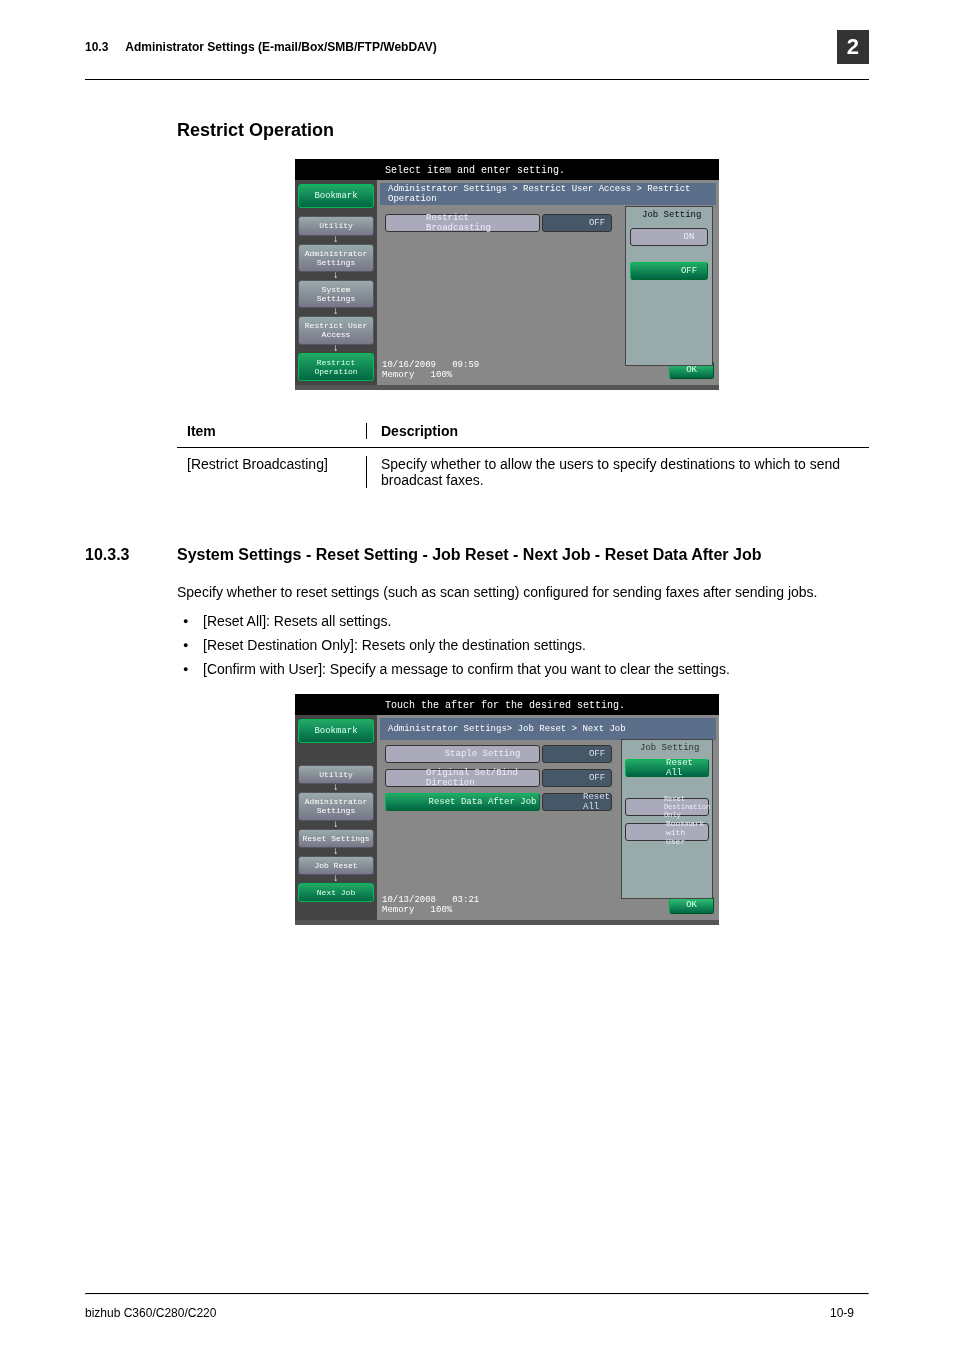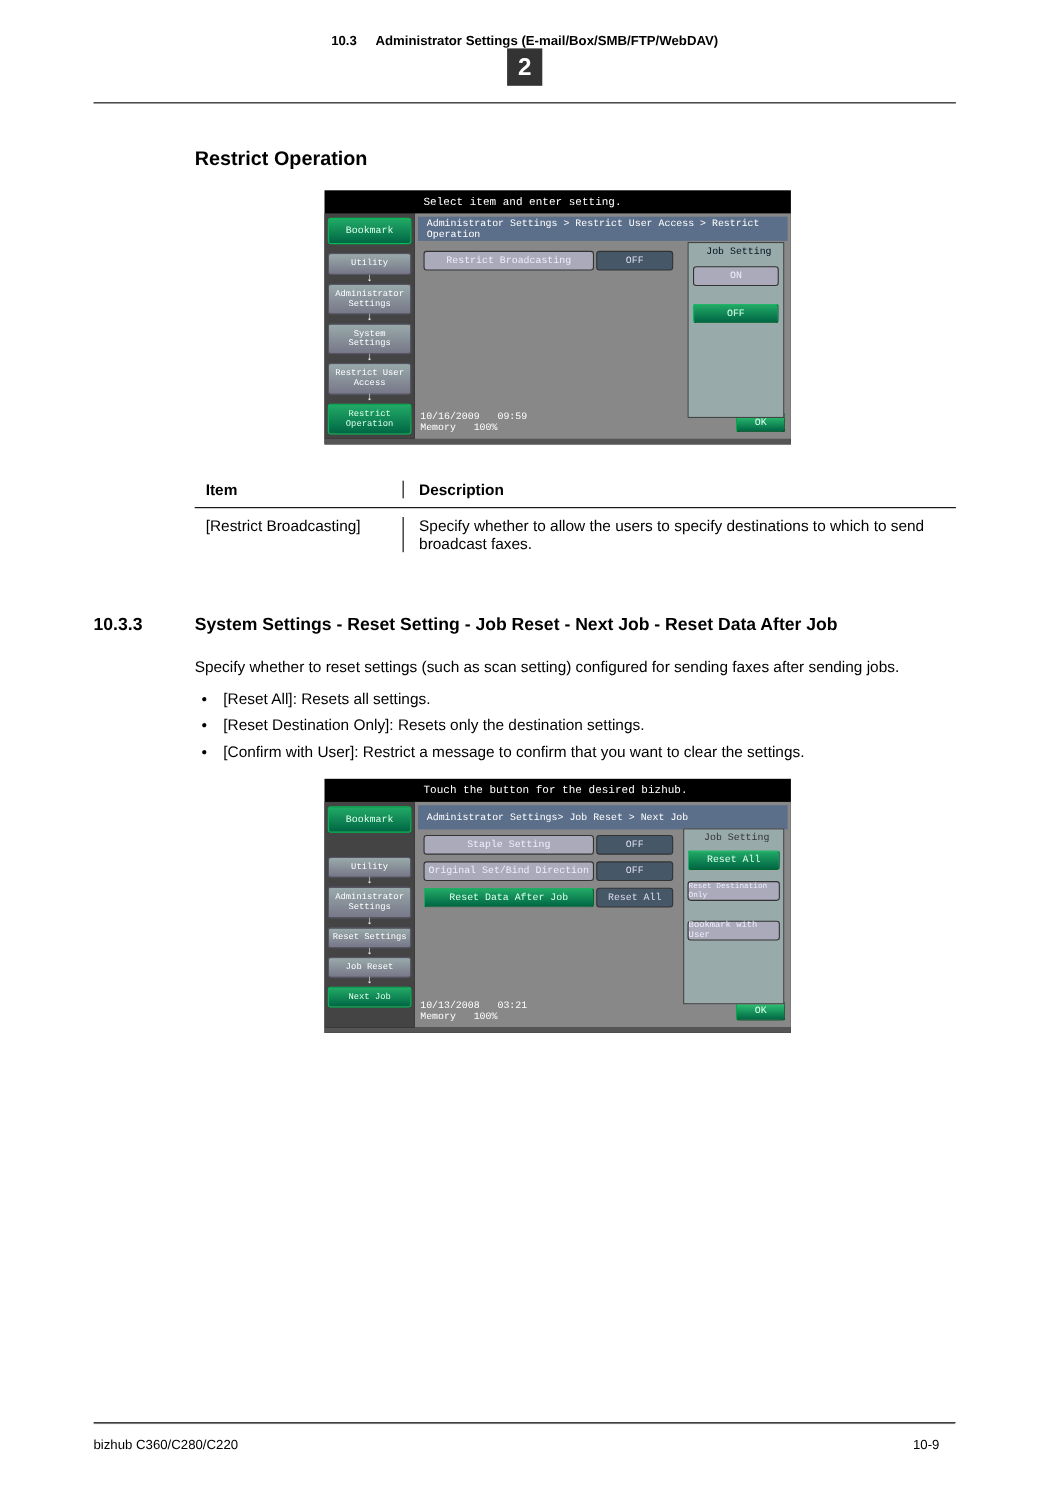--- a/index.html
+++ b/index.html
@@ -1,20 +1,20 @@
 <!DOCTYPE html>
 <html><head>
   <meta charset="utf-8">
   <style>
     * { margin:0; padding:0; box-sizing:border-box; }
     body { width:954px; height:1350px; font-family:Arial,Helvetica,sans-serif; font-size:14px; background:#fff; position:relative; }
     .page { padding:30px 85px 0 85px; }
 
     
-    .hdr { display:flex; align-items:center; justify-content:space-between; margin-bottom:15px;flex-direction:column; }
+    .hdr { display:flex; align-items:center; justify-content:space-between; margin-bottom:15px; }
     .hdr-left { font-size:12px; font-weight:bold; }
     .hdr-left .secnum { margin-right:14px; }
     .hdr-box { background:#333; color:#fff; font-weight:bold; font-size:22px; padding:4px 10px; }
     .hdr-rule { border:0; border-top:1px solid #000; margin-bottom:40px; }
 
     
     .h3 { font-size:18px; font-weight:bold; margin:0 0 18px 92px; }
     .h-row { display:flex; margin:50px 0 18px; }
     .h-row .num { font-size:16px; font-weight:bold; width:92px; flex-shrink:0; }
     .h-row .ttl { font-size:16px; font-weight:bold; }
@@ -47,21 +47,21 @@
     .arrow-dn { font-size:10px; color:#fff; text-align:center; line-height:4px; }
 
     
     .ca { flex:1; background:#888; display:flex; flex-direction:column; }
     .bc { background:#5b6f8a; color:#fff; height:22px; display:flex; align-items:center; padding:0 8px; margin:3px; font-size:9px; }
     .ca-body { flex:1; position:relative; margin:0 3px 0 3px; background:#888; }
     .ca-foot { display:flex; justify-content:space-between; align-items:center; padding:3px 5px 5px 5px; font-size:9px; }
     .okbtn { background:linear-gradient(#3c7,#064); border:1px outset #0a4; border-radius:3px; padding:3px 16px; color:#dfe; }
 
     
-    .chip { position:absolute; border:1px solid #333; border-radius:3px; background:#7a7; height:18px; display:flex; align-items:center; justify-content:center; font-size:9px; color:#043; }
+    .chip { position:absolute; border:1px solid #333; border-radius:3px; background:#7a7; height:18px; display:flex; align-items:center; justify-content:center; font-size:9px; color:#043;padding-left:40px; }
     .chip.gray { background:#aab; color:#eef; }
     .chip.grn  { background:linear-gradient(#2a6,#064); color:#dfe; border:1px outset #0b5; }
     .chip.dark { background:#465768; color:#dde; }
     .plain { position:absolute; font-size:9px; color:#333; }
     .box   { position:absolute; border:1px solid #444; background:transparent; }
 
     
     .pf { position:absolute; bottom:30px; left:85px; right:100px; display:flex; justify-content:space-between; font-size:12px; }
     .pf-rule { position:absolute; bottom:55px; left:85px; right:85px; border-top:1px solid #000; }
   </style>
@@ -134,27 +134,27 @@
   <div class="h-row">
     <div class="num">10.3.3</div>
     <div class="ttl">System Settings - Reset Setting - Job Reset - Next Job - Reset Data After Job</div>
   </div>
 
   <div class="body">
     <div>Specify whether to reset settings (such as scan setting) configured for sending faxes after sending jobs.</div>
     <ul>
       <li>[Reset All]: Resets all settings.</li>
       <li>[Reset Destination Only]: Resets only the destination settings.</li>
-      <li>[Confirm with User]: Restrict a message to confirm that you want to clear the settings.</li>
+      <li>[Confirm with User]: Specify a message to confirm that you want to clear the settings.</li>
     </ul>
   </div>
 
   <div class="panel-wrap" style="margin-top:14px;">
     <div class="panel">
-      <div class="p-top">Touch the button for the desired bizhub.</div>
+      <div class="p-top">Touch the after for the desired setting.</div>
       <div class="p-main">
         <div class="sb">
           <div class="sb-top">Bookmark</div>
           <div class="sb-spacer"></div>
           <div class="sb-btn">Utility</div>
           <div class="arrow-dn">↓</div>
           <div class="sb-btn">Administrator Settings</div>
           <div class="arrow-dn">↓</div>
           <div class="sb-btn">Reset Settings</div>
           <div class="arrow-dn">↓</div>
@@ -170,21 +170,21 @@
 
             <div class="chip gray" style="left:5px;top:26px;width:155px;">Original Set/Bind Direction</div>
             <div class="chip dark" style="left:162px;top:26px;width:70px;">OFF</div>
 
             <div class="chip grn" style="left:5px;top:50px;width:155px;color:#dfe;">Reset Data After Job</div>
             <div class="chip dark" style="left:162px;top:50px;width:70px;">Reset All</div>
 
             <div class="box" style="left:241px;top:-4px;width:92px;height:160px;background:#9aa;"></div>
             <div class="plain" style="left:260px;top:0px;">Job Setting</div>
             <div class="chip grn" style="left:245px;top:16px;width:84px;">Reset All</div>
-            <div class="chip gray" style="left:245px;top:44px;width:84px;font-size:7px;">Reset Destination Only</div>
+            <div class="chip gray" style="left:245px;top:55px;width:84px;font-size:7px;">Reset Destination Only</div>
             <div class="chip gray" style="left:245px;top:80px;width:84px;font-size:8px;">Bookmark with User</div>
           </div>
           <div class="ca-foot">
             <div>
               <span>10/13/2008</span>&nbsp;&nbsp;&nbsp;<span>03:21</span><br>
               <span>Memory</span>&nbsp;&nbsp;&nbsp;<span>100%</span>
             </div>
             <div class="okbtn">OK</div>
           </div>
         </div>

